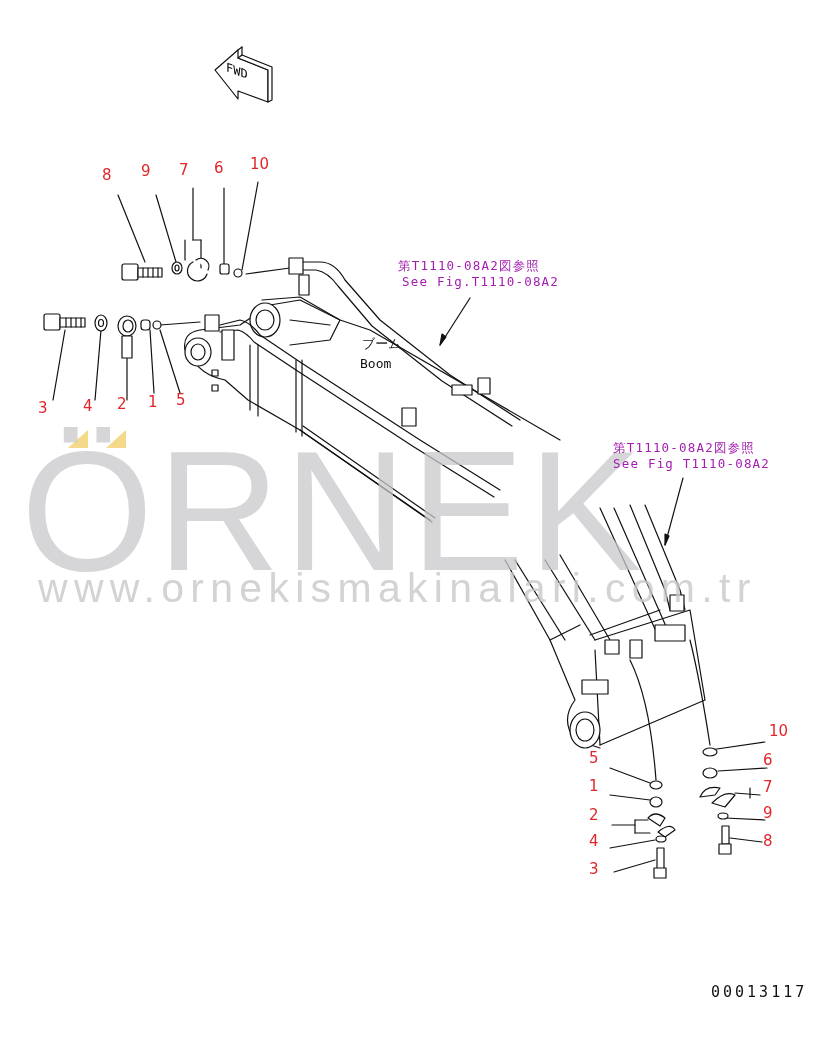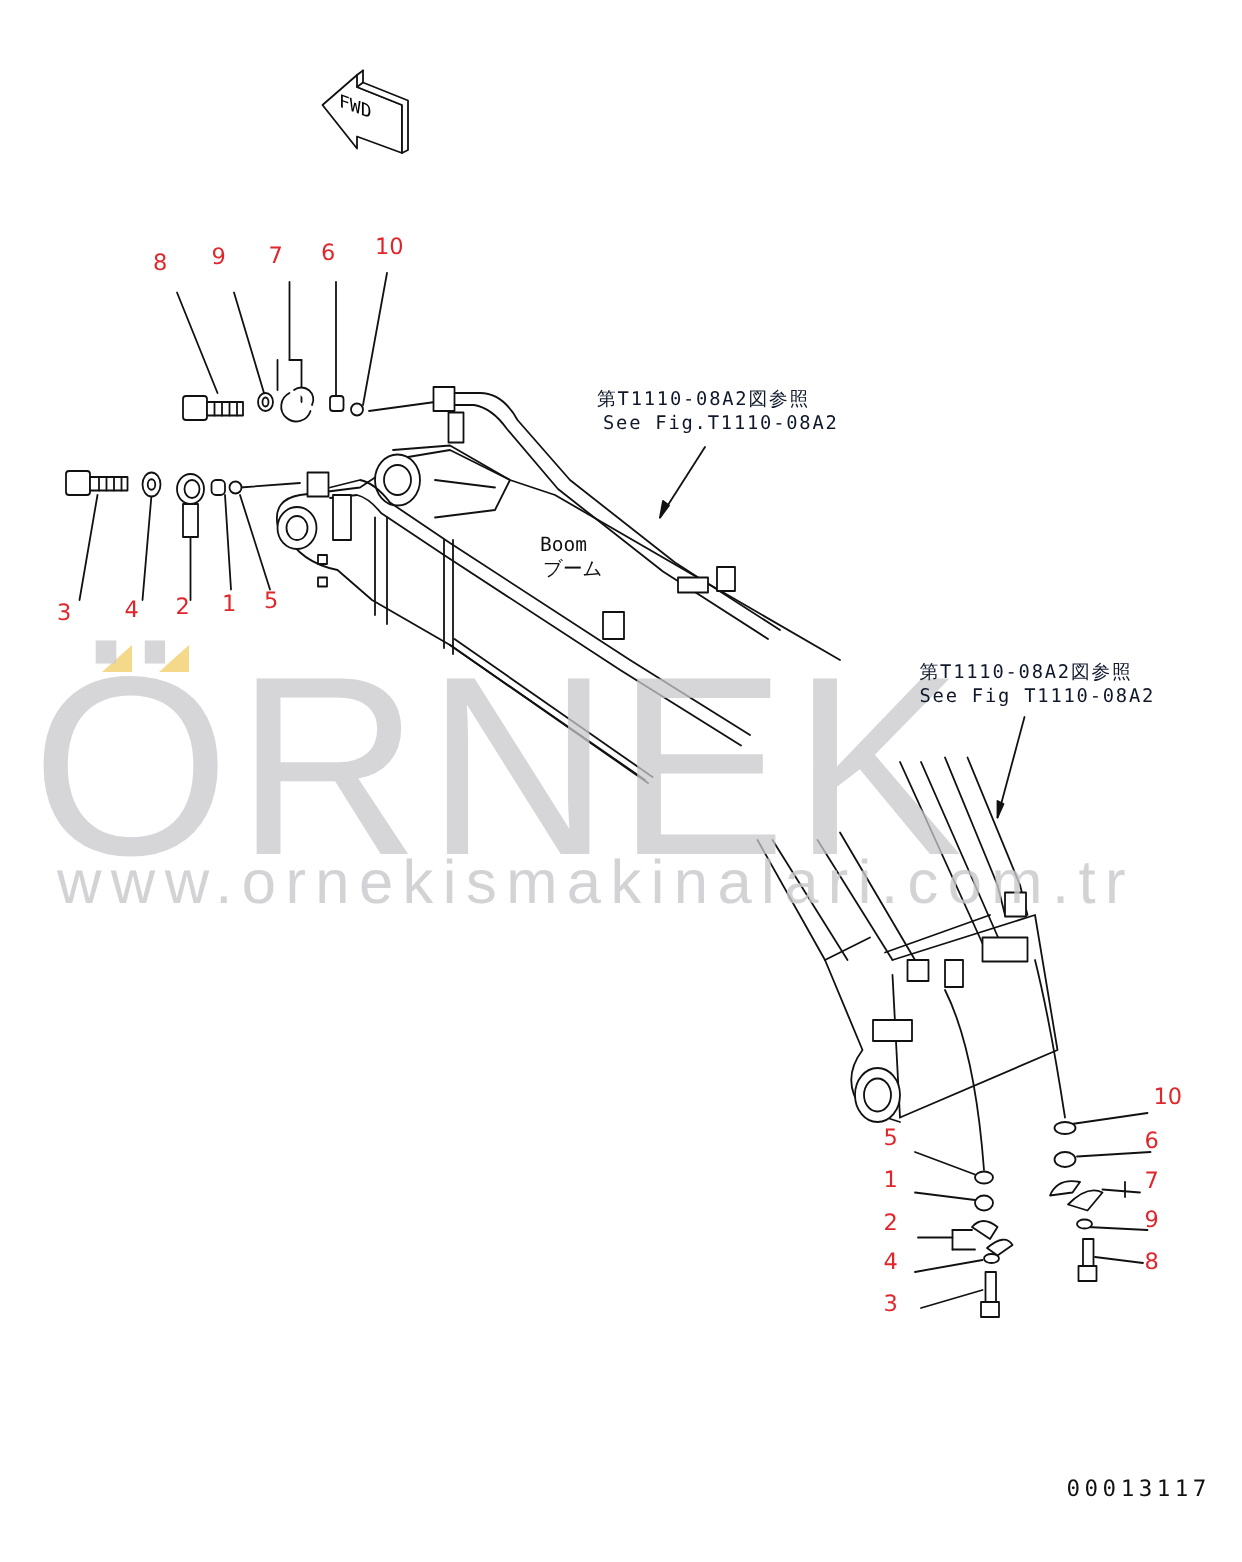--- a/index.html
+++ b/index.html
@@ -1,19 +1,19 @@
 <!DOCTYPE html>
 <html><head>
 <meta charset="utf-8">
 <style>
   html, body { margin: 0; padding: 0; background: #ffffff; }
   body { width: 828px; height: 1041px; position: relative; overflow: hidden; font-family: "DejaVu Sans", sans-serif; }
   #canvas { position: absolute; left: 0; top: 0; width: 828px; height: 1041px; }
   .callout { position: absolute; color: #e0262b; font-family: "DejaVu Sans", sans-serif; font-size: 15px; line-height: 15px; }
-  .note { position: absolute; font-family: "DejaVu Sans Mono", monospace; font-size: 12.5px; line-height: 15px; color: #0f172a; letter-spacing: 1.2px; white-space: nowrap; }
+  .note { position: absolute; font-family: "DejaVu Sans Mono", monospace; font-size: 12.5px; line-height: 15px; color: #a21caf; letter-spacing: 1.2px; white-space: nowrap; }
   .boom-label { position: absolute; font-family: "DejaVu Sans Mono", monospace; font-size: 13px; line-height: 15px; color: #111; }
   .fwd { position: absolute; font-family: "DejaVu Sans Mono", monospace; }
   .wm-big { position: absolute; left: 21px; top: 436px; font-family: "Liberation Sans", sans-serif; font-weight: normal; font-size: 170px; line-height: 150px; color: rgba(200,200,204,0.75); letter-spacing: 4px; white-space: nowrap; }
   .wm-url { position: absolute; left: 38px; top: 566px; font-family: "Liberation Sans", sans-serif; font-weight: normal; font-size: 41px; line-height: 44px; color: rgba(200,200,204,0.8); letter-spacing: 6.3px; white-space: nowrap; }
   .docno { position: absolute; left: 711px; top: 983px; font-family: "DejaVu Sans Mono", monospace; font-size: 15px; color: #111; letter-spacing: 3px; }
 </style>
 </head>
 <body>
 
 <svg id="canvas" viewBox="0 0 828 1041" xmlns="http://www.w3.org/2000/svg">
@@ -177,21 +177,21 @@
   <div class="wm-url">www.ornekismakinalari.com.tr</div>
 </div>
 
 <div class="fwd" style="left:226px;top:64px;font-size:12px;transform:skewY(20deg);">FWD</div>
 
 <div class="note" style="left:398px;top:258px;">第T1110-08A2図参照</div>
 <div class="note" style="left:402px;top:274px;">See Fig.T1110-08A2</div>
 <div class="note" style="left:613px;top:440px;">第T1110-08A2図参照</div>
 <div class="note" style="left:613px;top:456px;text-align:center;">See Fig T1110-08A2</div>
 
-<div class="boom-label" style="left:362px;top:372px;">ブーム</div>
+<div class="boom-label" style="left:362px;top:336px;">ブーム</div>
 <div class="boom-label" style="left:360px;top:356px;">Boom</div>
 
 <span class="callout" style="left:102px;top:168px;">8</span>
 <span class="callout" style="left:141px;top:164px;">9</span>
 <span class="callout" style="left:179px;top:163px;">7</span>
 <span class="callout" style="left:214px;top:161px;">6</span>
 <span class="callout" style="left:250px;top:157px;">10</span>
 <span class="callout" style="left:38px;top:401px;">3</span>
 <span class="callout" style="left:83px;top:399px;">4</span>
 <span class="callout" style="left:117px;top:397px;">2</span>

